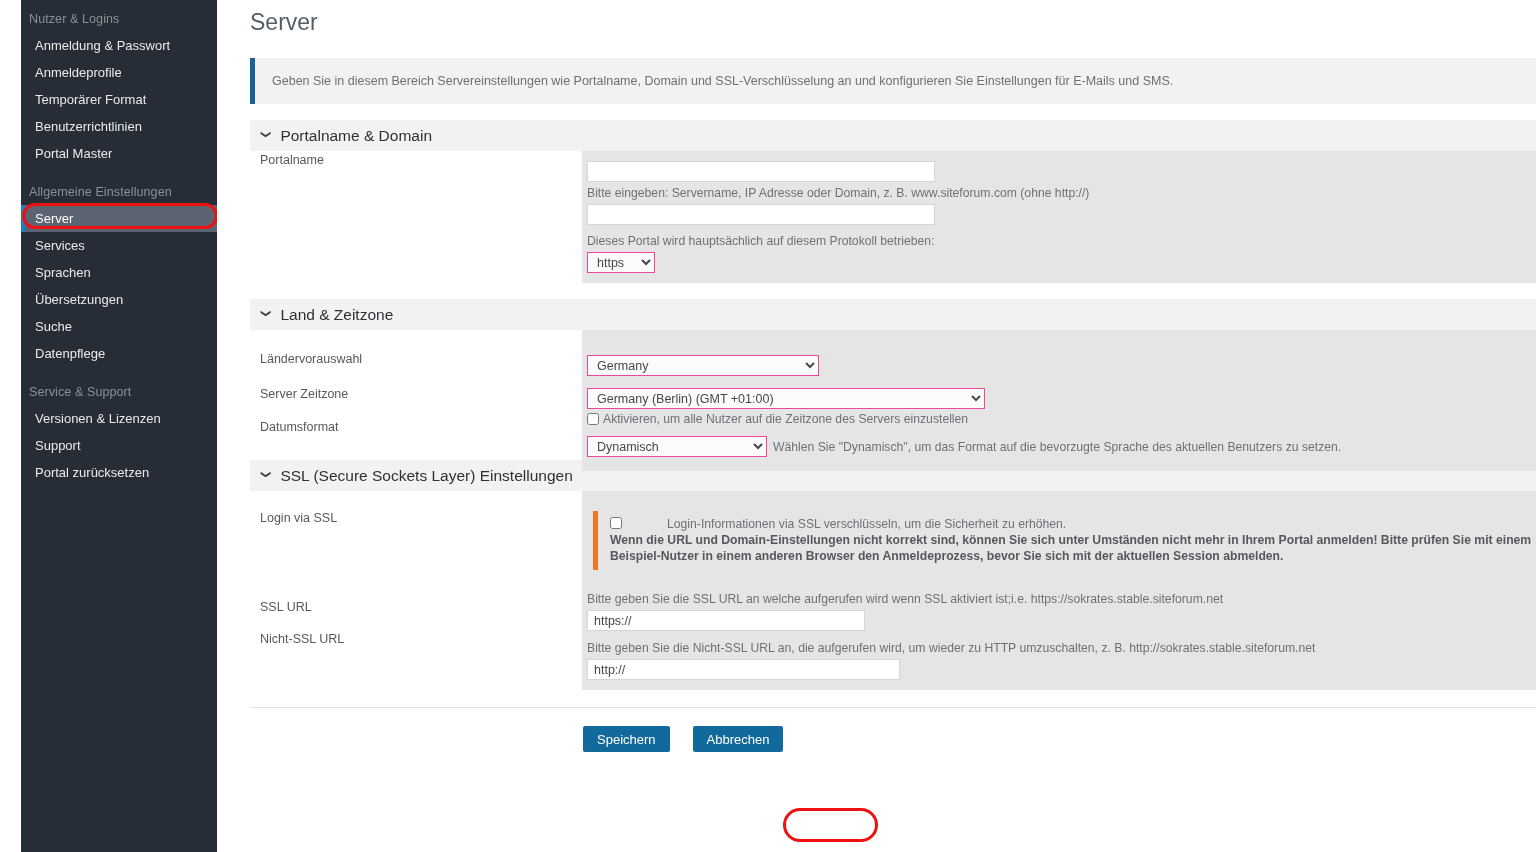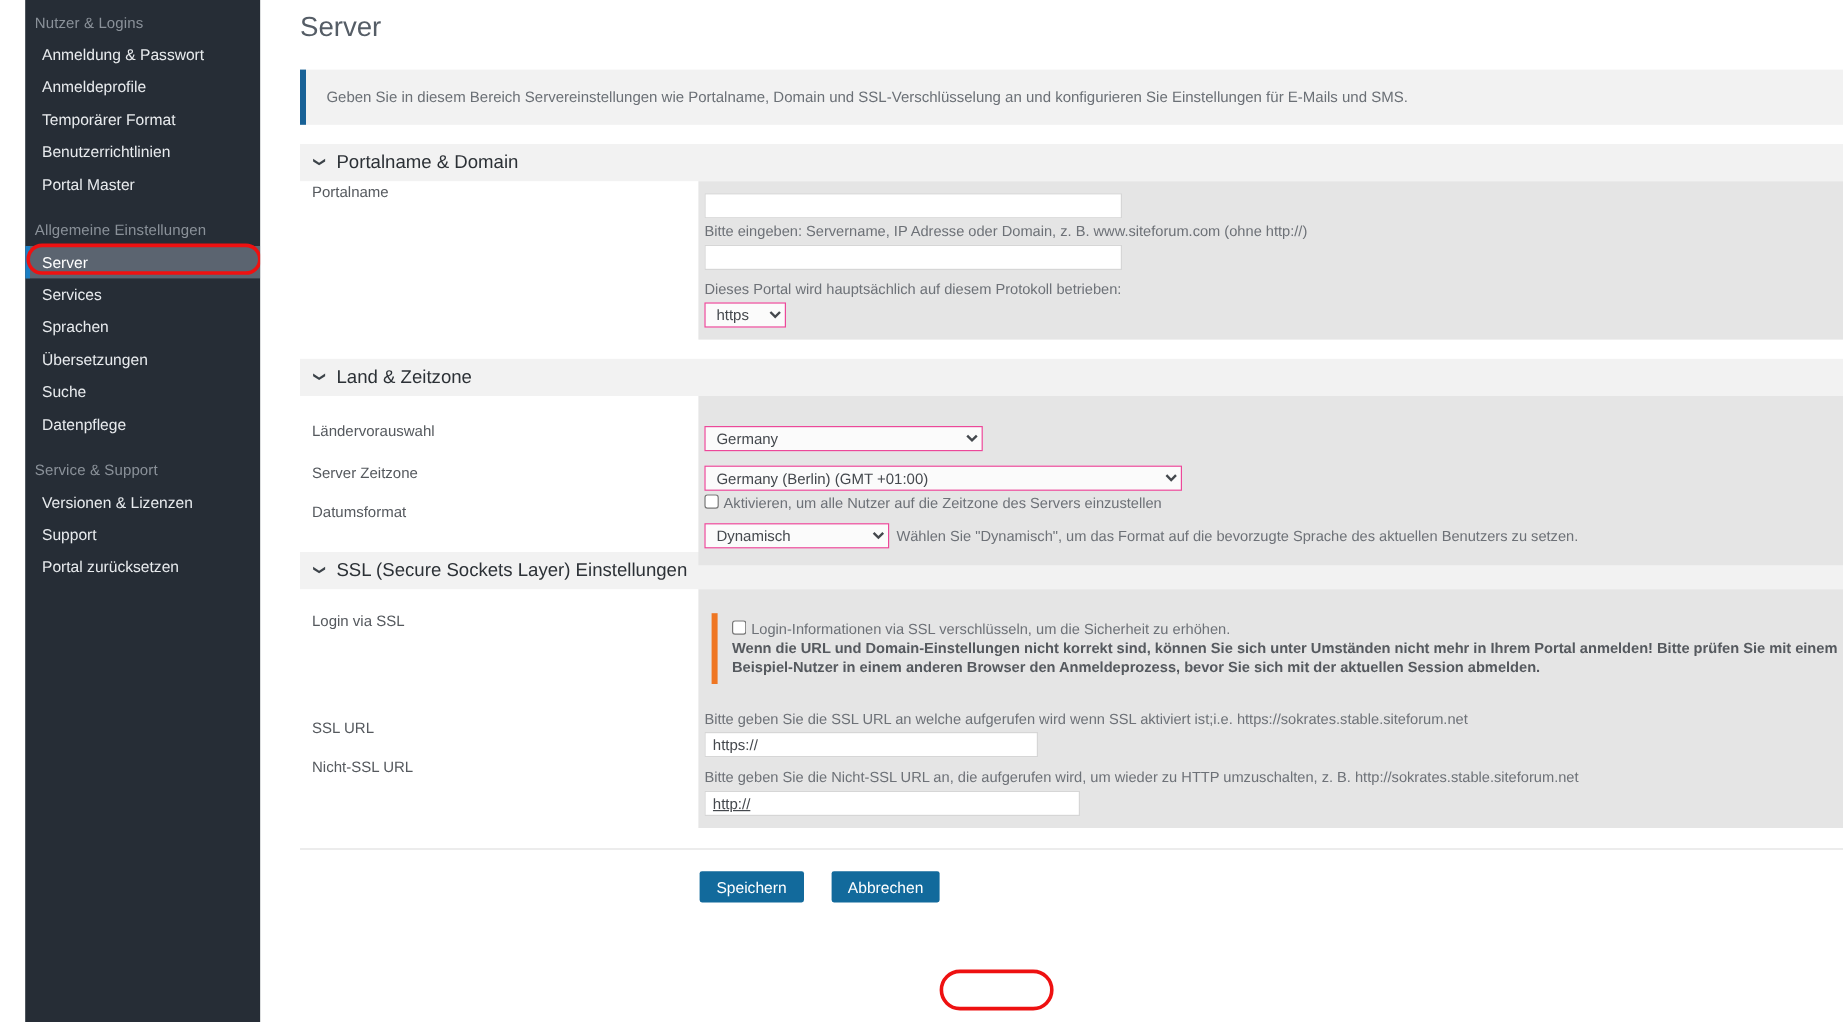--- a/index.html
+++ b/index.html
@@ -147,37 +147,37 @@
     color: #44484d;
     background: #fbfbfb;
     border: 1px solid #ec4899;
     height: 21px;
     padding: 1px 2px 1px 5px;
     outline: none;
   }
   .inline { display: flex; align-items: center; }
   .cb-line {
     display: flex;
-    align-items: flex-start;
+    align-items: center;
     font-size: 12.2px;
     color: #6d7177;
     padding-top: 3px;
   }
   input[type=checkbox] {
     width: 12px; height: 12px;
     margin: 0 4px 0 0;
     vertical-align: middle;
   }
 
   .warn-box {
     border-left: 5px solid #ef7622;
     padding: 6px 0 6px 12px;
     margin: 20px 0 18px 6px;
   }
-  .warn-line1 { font-size: 12.2px; color: #6d7177; display: flex; align-items: flex-start; }
+  .warn-line1 { font-size: 12.2px; color: #6d7177; display: flex; align-items: flex-start; gap: 41px; }
   .warn-strong {
     font-size: 12.2px;
     color: #55595e;
     font-weight: bold;
     line-height: 16px;
     margin-top: 1px;
   }
 
   .divider {
     border-top: 1px solid #e0e0e0;
@@ -292,21 +292,21 @@
           <div style="height:12px"></div>
           <select class="sel" style="width:398px">
             <option>Germany (Berlin) (GMT +01:00)</option>
           </select>
           <div class="cb-line">
             <input type="checkbox" style="">
             <span>Aktivieren, um alle Nutzer auf die Zeitzone des Servers einzustellen</span>
           </div>
           <div style="height:10px"></div>
           <div class="inline">
-            <select class="sel" style="width:154px">
+            <select class="sel" style="width:180px">
               <option>Dynamisch</option>
             </select>
             <span class="hint" style="padding:0 0 0 6px">Wählen Sie "Dynamisch", um das Format auf die bevorzugte Sprache des aktuellen Benutzers zu setzen.</span>
           </div>
         </div>
       </div>
       <div class="row" style="margin-top:-84px;pointer-events:none;height:0;">
         <div class="row-label" style="padding-top:0">Server Zeitzone</div>
       </div>
       <div class="row" style="margin-top:33px;pointer-events:none;height:0;">
@@ -327,21 +327,21 @@
             <div class="warn-line1">
               <input type="checkbox" style="">
               <span>Login-Informationen via SSL verschlüsseln, um die Sicherheit zu erhöhen.</span>
             </div>
             <div class="warn-strong">Wenn die URL und Domain-Einstellungen nicht korrekt sind, können Sie sich unter Umständen nicht mehr in Ihrem Portal anmelden! Bitte prüfen Sie mit einem Beispiel-Nutzer in einem anderen Browser den Anmeldeprozess, bevor Sie sich mit der aktuellen Session abmelden.</div>
           </div>
 
           <div class="hint">Bitte geben Sie die SSL URL an welche aufgerufen wird wenn SSL aktiviert ist;i.e. https://sokrates.stable.siteforum.net</div>
           <input class="text" style="width: 278px;" type="text" value="https://">
           <div class="hint" style="padding-top:9px">Bitte geben Sie die Nicht-SSL URL an, die aufgerufen wird, um wieder zu HTTP umzuschalten, z. B. http://sokrates.stable.siteforum.net</div>
-          <input class="text" style="width: 313px; text-decoration: underline;" type="text" value="http://">
+          <input class="text" style="width: 313px;" type="text" value="http://">
         </div>
       </div>
       <div class="row" style="margin-top:-90px;pointer-events:none;height:0;">
         <div class="row-label" style="padding-top:0">SSL URL</div>
       </div>
       <div class="row" style="margin-top:32px;pointer-events:none;height:0;">
         <div class="row-label" style="padding-top:0">Nicht-SSL URL</div>
       </div>
     </div>
 

